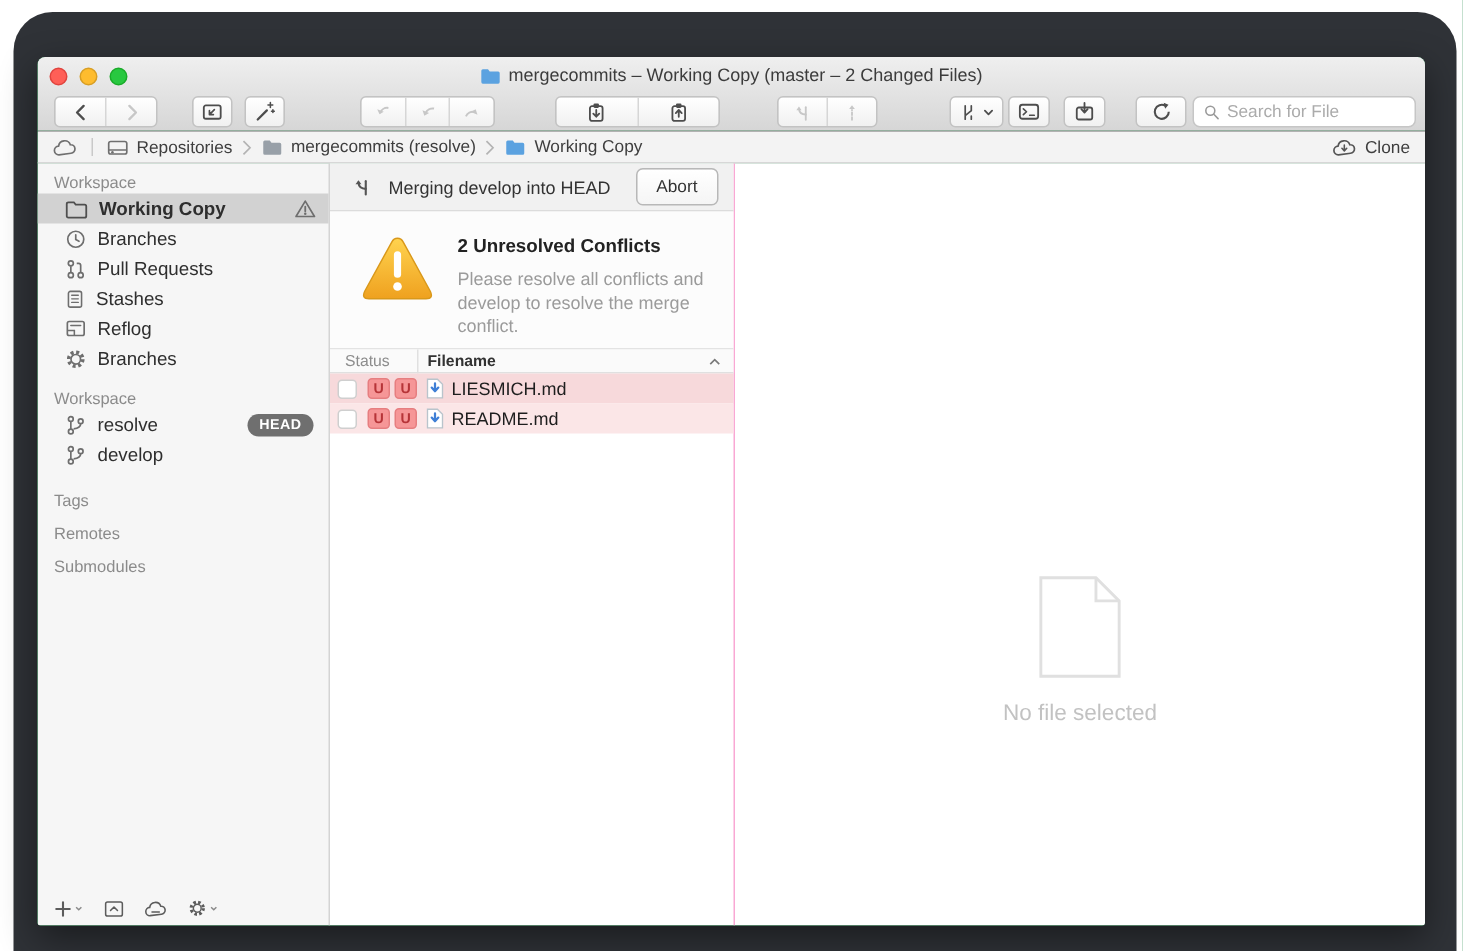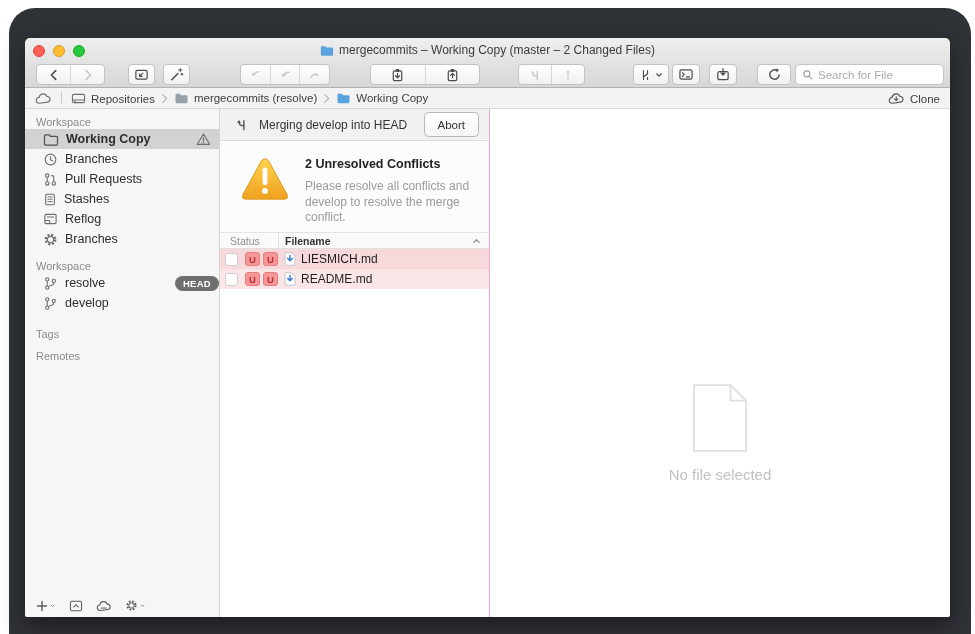--- a/index.html
+++ b/index.html
@@ -49,21 +49,21 @@
   
   .main { flex:1; display:flex; min-height:0; }
   .sidebar { width:195px; background:#f6f6f6; border-right:1px solid #d4d4d4;
              position:relative; font-size:12.5px; color:#2e2e2e; }
   .side-h { height:15px; display:flex; align-items:center; padding-left:11px;
             font-size:11px; color:#8b8b8b; }
   .side-item { height:20px; display:flex; align-items:center; padding-left:18px; gap:7px; }
   .side-item .ic { color:#6e6e6e; display:flex; }
   .side-item.sel { background:#d2d2d2; font-weight:bold; }
   .warn-sm { margin-left:auto; margin-right:8px; color:#7d7d7d; display:flex; }
-  .head-pill { margin-left:auto; margin-right:0; background:#6f6f6f; color:#fff;
+  .head-pill { margin-left:auto; margin-right:10px; background:#6f6f6f; color:#fff;
                font-size:9.5px; font-weight:bold; border-radius:8px; padding:2px 8px;
                letter-spacing:.3px; }
   .side-bottom { position:absolute; left:11px; bottom:5px; display:flex; gap:13px;
                  align-items:center; color:#5c5c5c; }
   .side-bottom .bitem { display:flex; align-items:center; gap:1px; }
 
   
   .middle { width:270px; border-right:1px solid #f9a8d4; display:flex;
             flex-direction:column; background:#fff; }
   .merge-banner { height:32px; background:#f1f1f1; border-bottom:1px solid #dcdcdc;
@@ -409,20 +409,21 @@
               <circle cx="4.5" cy="12.4" r="1.7" fill="none" stroke="#6e6e6e" stroke-width="1.2"></circle>
               <circle cx="11.5" cy="5.2" r="1.7" fill="none" stroke="#6e6e6e" stroke-width="1.2"></circle>
               <path d="M4.5 5.4v5.2M11.5 7c0 2.6-3 3.4-5 3.6" fill="none" stroke="#6e6e6e" stroke-width="1.2"></path>
             </svg>
           </span>
         <span>develop</span>
       </div>
 
       <div class="side-h" style="margin-top:13px;">Tags</div>
       <div class="side-h" style="margin-top:7px;">Remotes</div>
+      <div class="side-h" style="margin-top:7px;">Submodules</div>
 
       <div class="side-bottom">
         <span class="bitem">
           <svg width="12" height="12" viewBox="0 0 12 12">
               <path d="M6 1.5v9M1.5 6h9" stroke="currentColor" stroke-width="1.4" stroke-linecap="round"></path>
             </svg>
           <svg width="7" height="7" viewBox="0 0 10 10">
               <path d="M2.5 4 5 6.5 7.5 4" fill="none" stroke="#8a8a8a" stroke-width="1.4"></path>
             </svg>
         </span>

